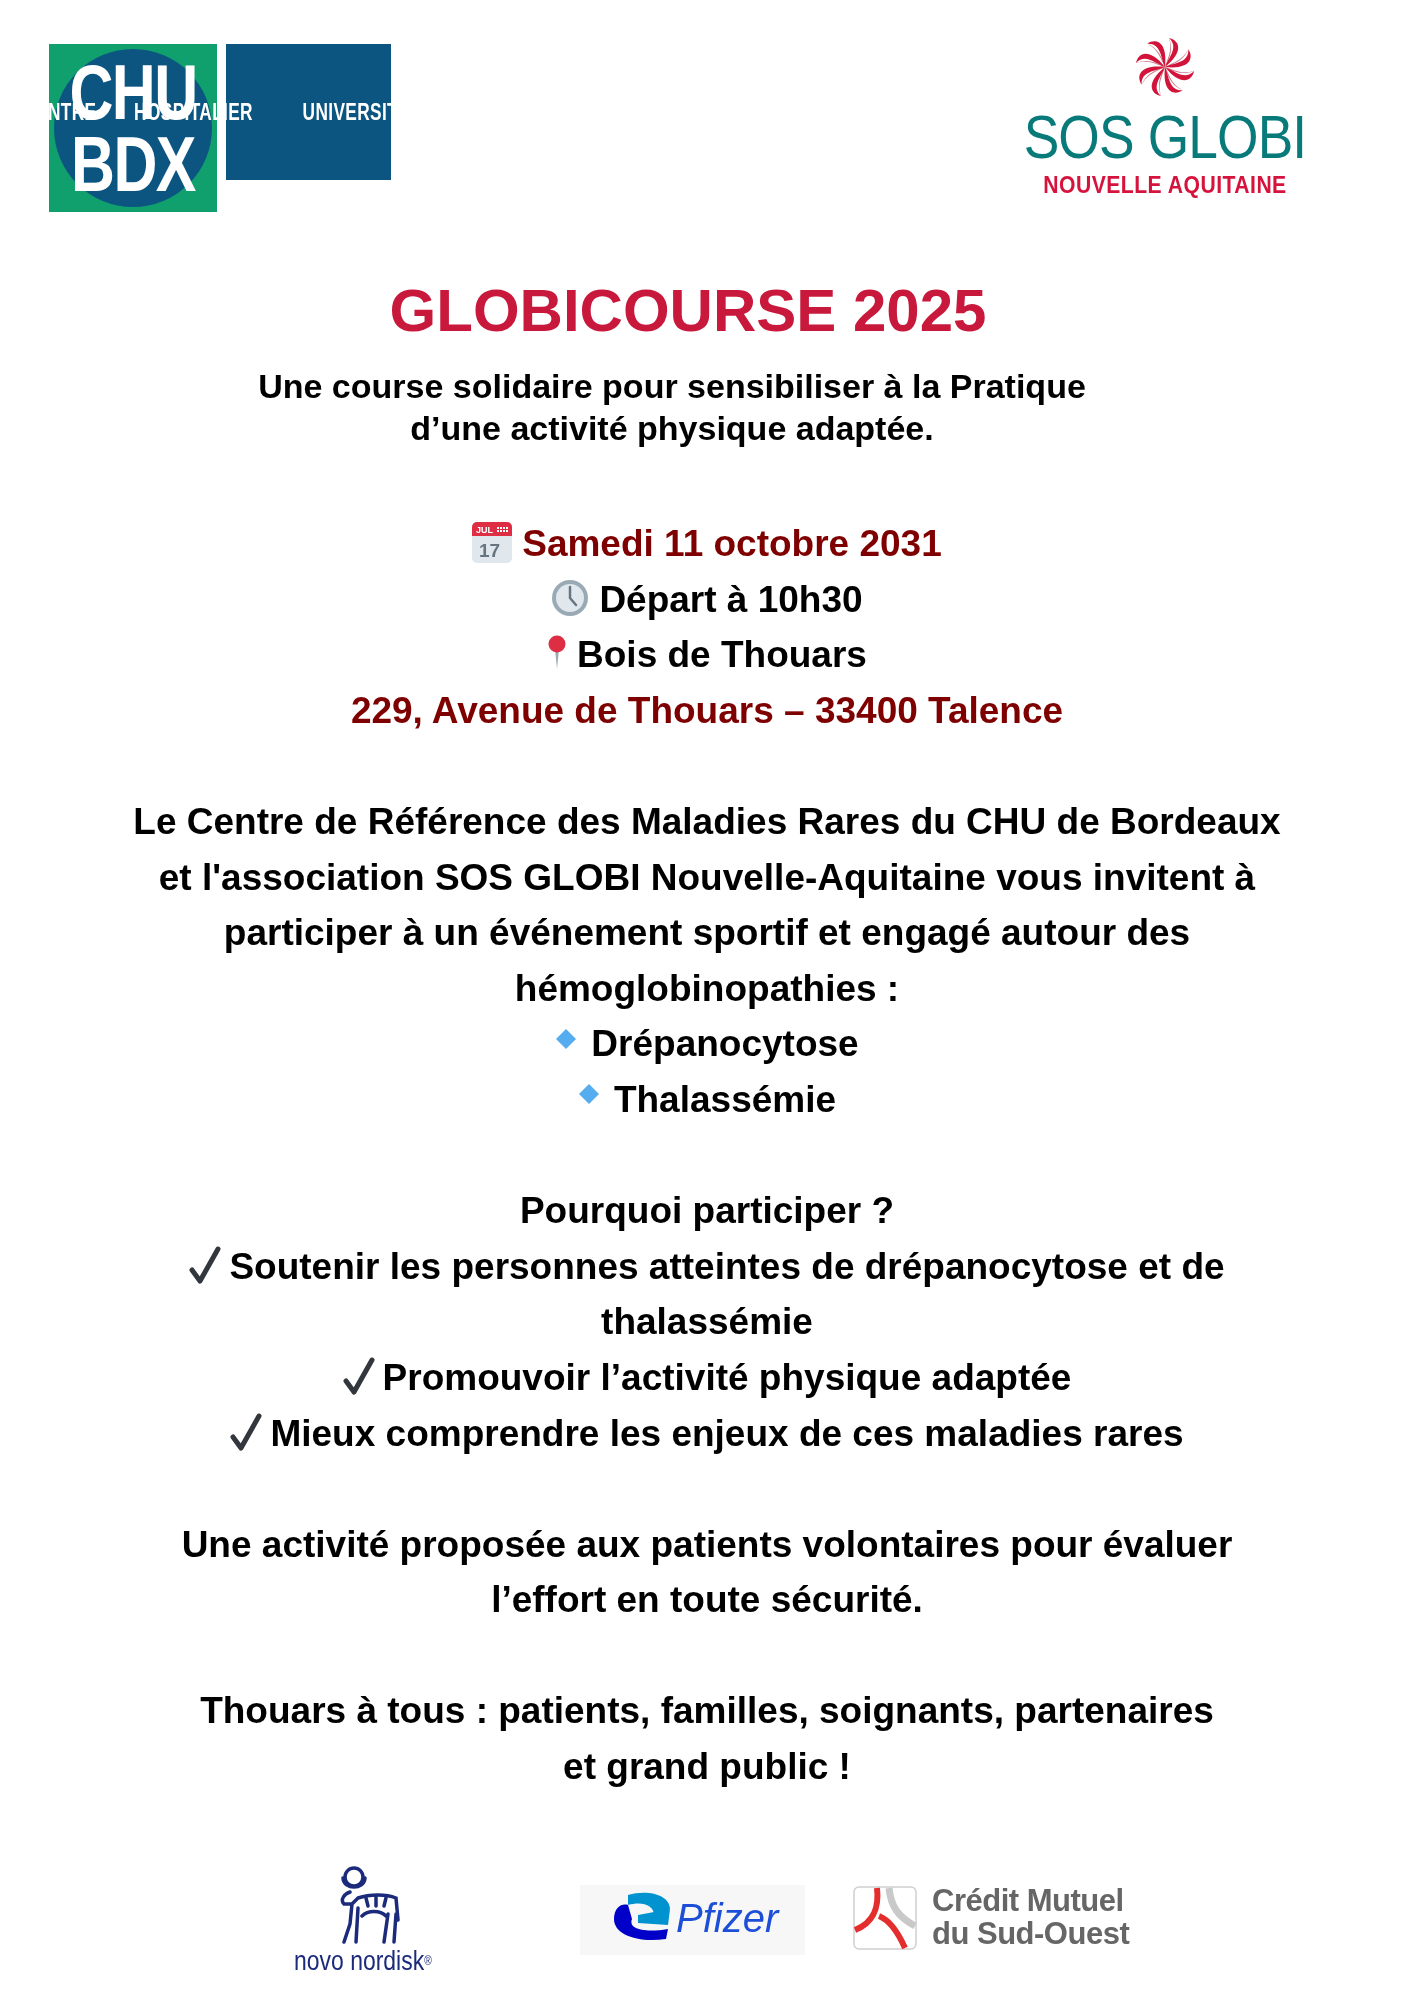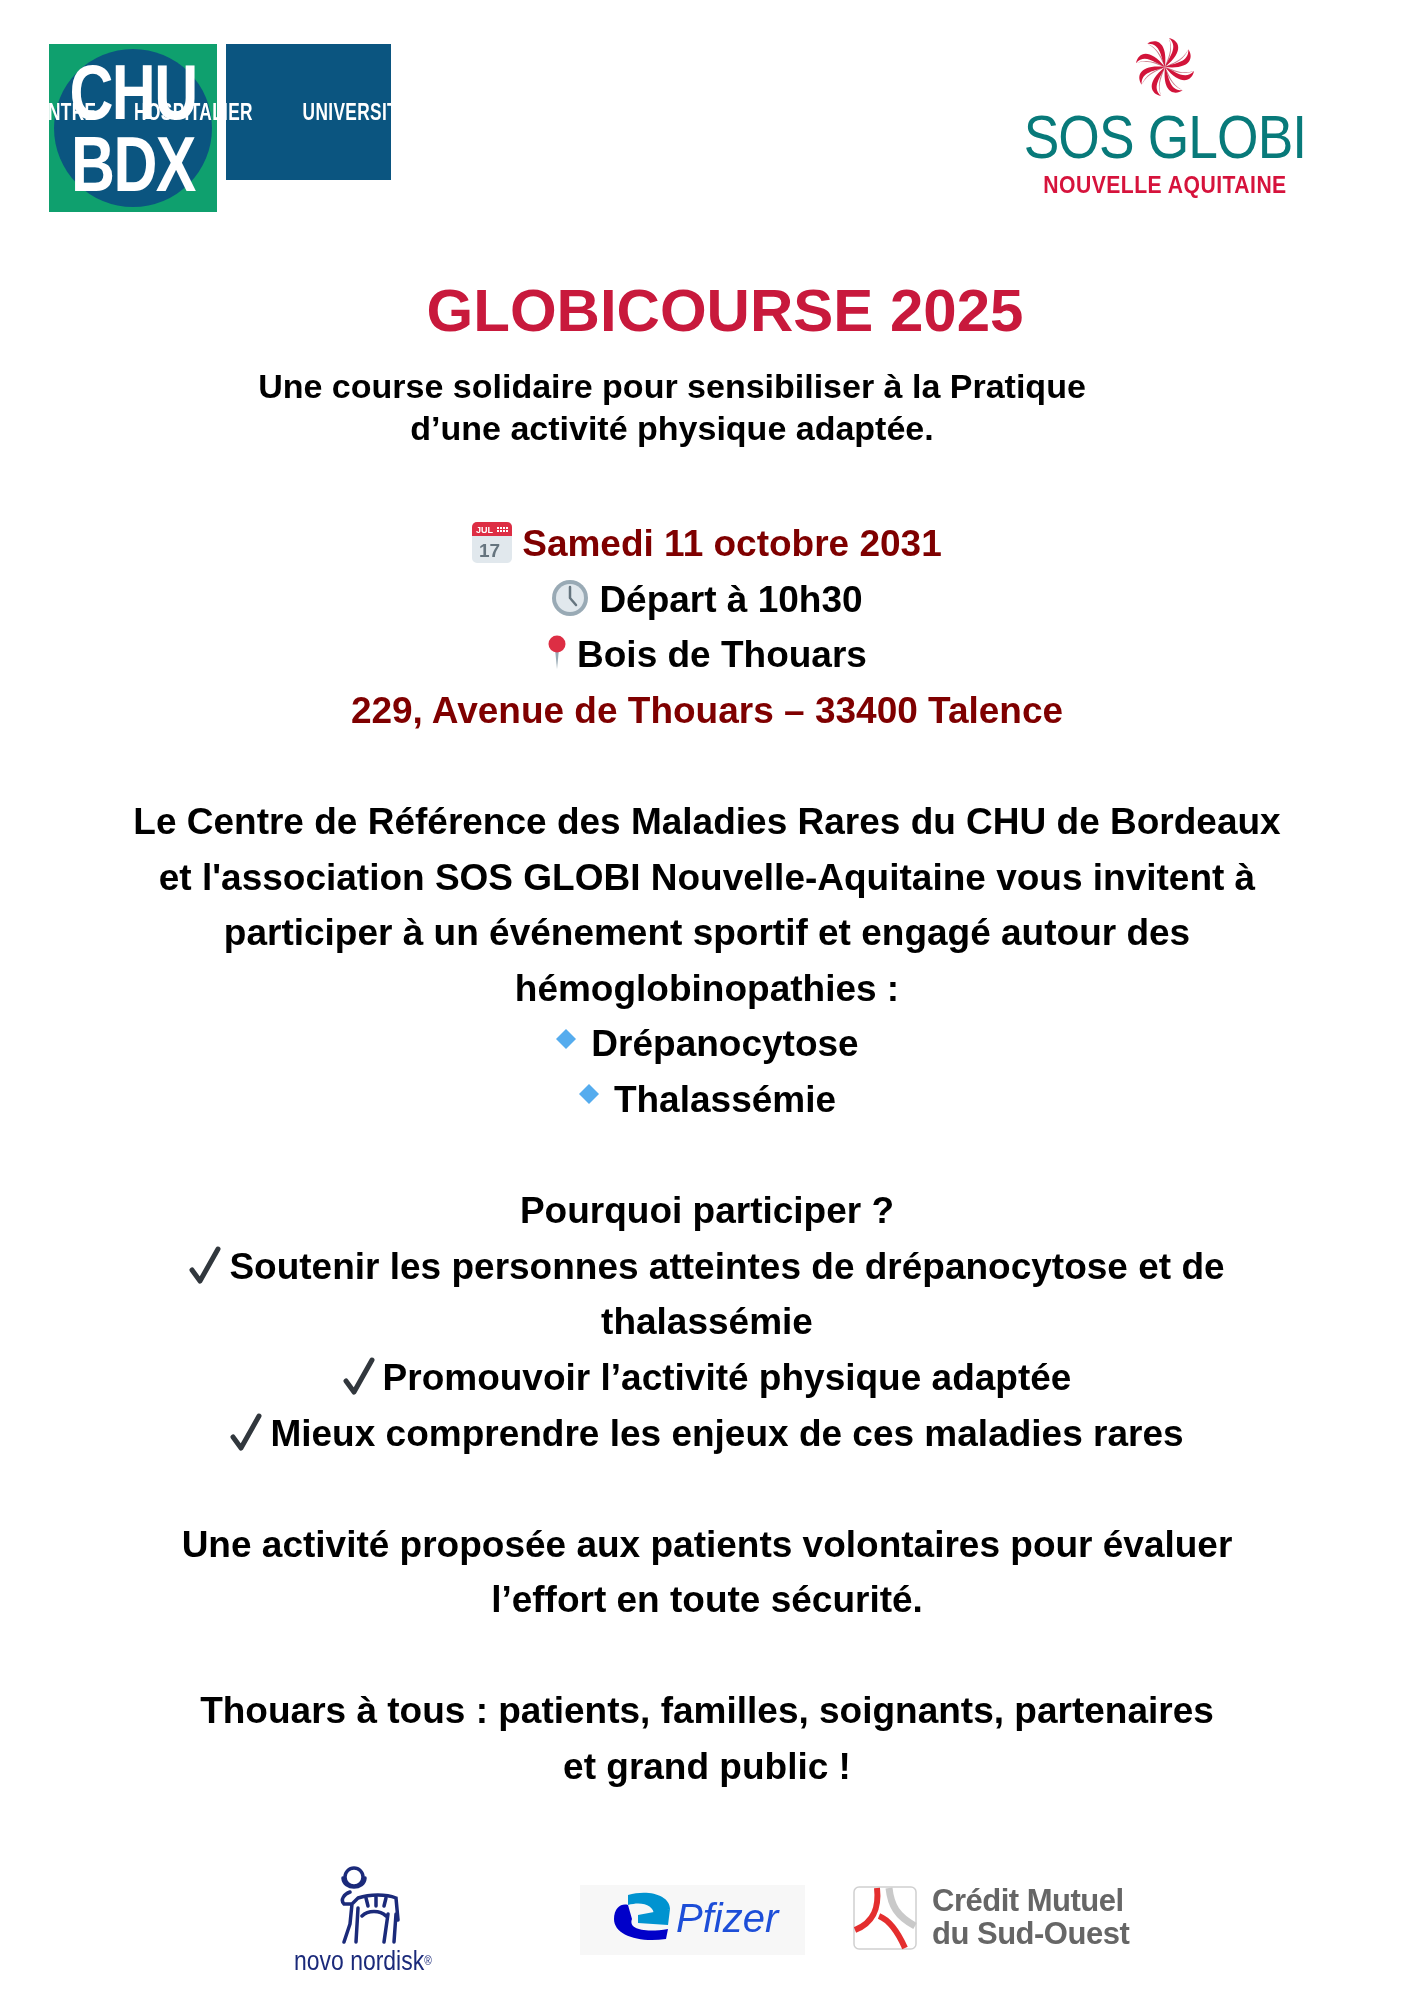--- a/index.html
+++ b/index.html
@@ -14,21 +14,21 @@
   .chu-big.l2 { top: 84px; }
   .chu-blue { left: 226px; top: 44px; width: 165px; height: 136px; background: #0b5580; display: flex; flex-direction: row; justify-content: center; align-items: center; }
   .chu-blue span { color: #fff; font-weight: bold; font-size: 24px; line-height: 36px; transform: scaleX(0.72); white-space: nowrap; letter-spacing: 0.5px; }
 
   
   .sos-flower { left: 1135px; top: 37px; width: 60px; height: 60px; }
   .sos-title { left: 1000px; width: 330px; top: 104px; text-align: center; color: #087a7a; font-size: 62px; line-height: 66px; transform: scaleX(0.86); letter-spacing: -1px; }
   .sos-sub { left: 1000px; width: 330px; top: 172px; text-align: center; color: #d6133c; font-weight: bold; font-size: 23px; line-height: 26px; letter-spacing: 0.5px; transform: scaleX(0.92); }
 
   
-  .title { left: 0; width: 1376px; top: 276px; text-align: center; color: #c8193c; font-weight: bold; font-size: 60px; line-height: 70px; margin-left: 37px; }
+  .title { left: 0; width: 1376px; top: 276px; text-align: center; color: #c8193c; font-weight: bold; font-size: 60px; line-height: 70px; }
   .subtitle { left: 0; width: 1344px; top: 365px; text-align: center; font-weight: bold; font-size: 34px; line-height: 42px; }
 
   
   .body { left: 0; width: 1414px; top: 516px; text-align: center; font-weight: bold; font-size: 37px; line-height: 55.6px; }
   .line { display: block; white-space: nowrap; height: 55.6px; }
   .dark-red { color: #7f0000; }
   .emoji { display: inline-block; vertical-align: middle; margin-right: 10px; position: relative; top: -4px; }
 
   
   .sponsor { position: absolute; }

